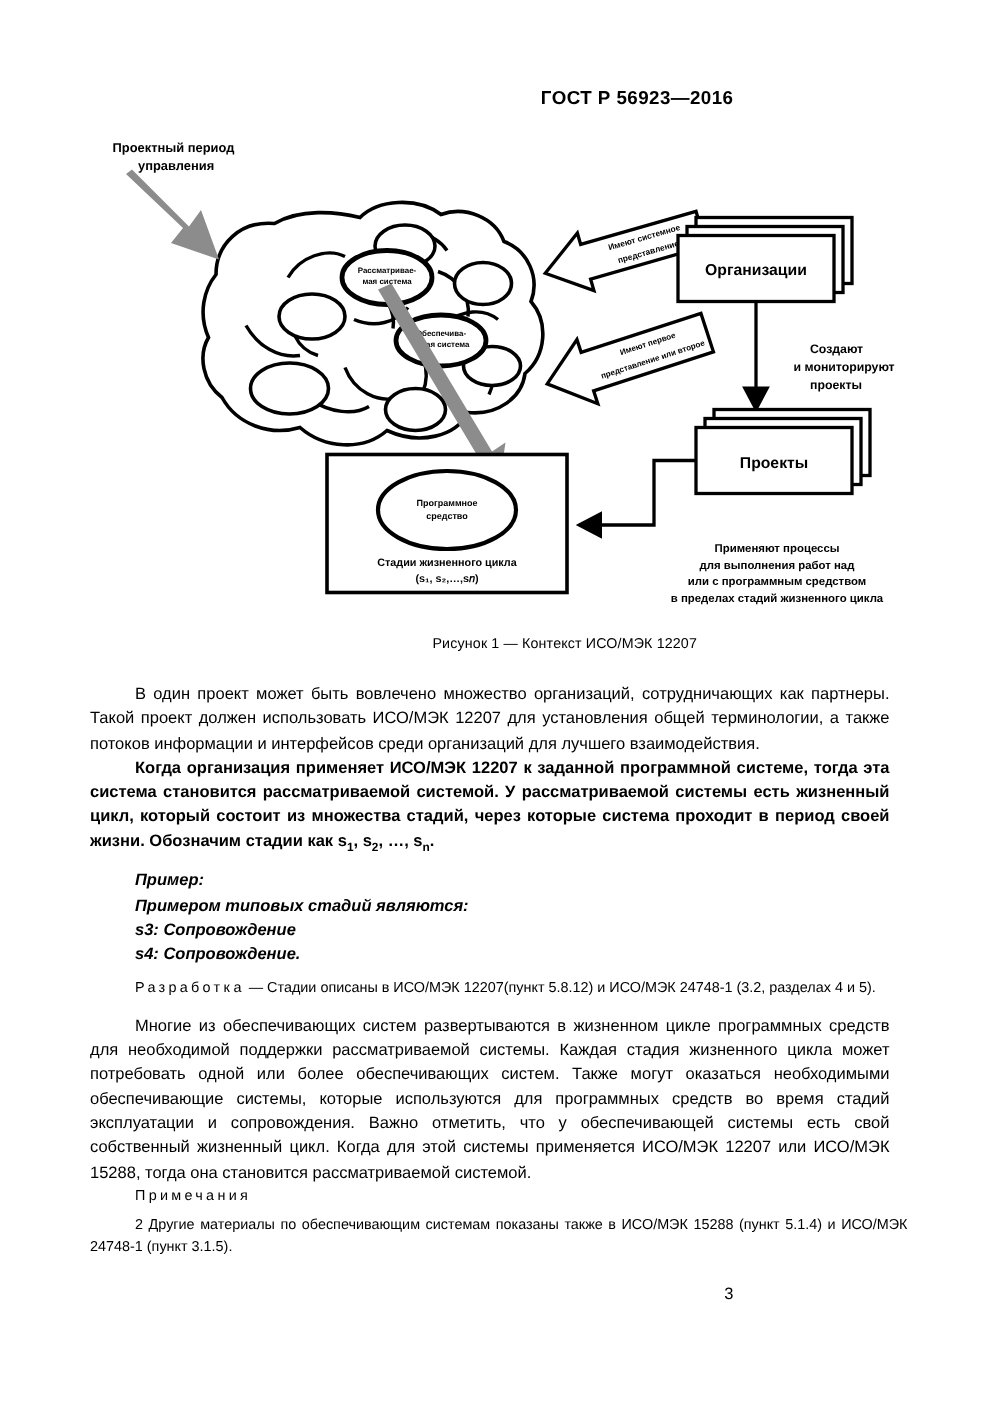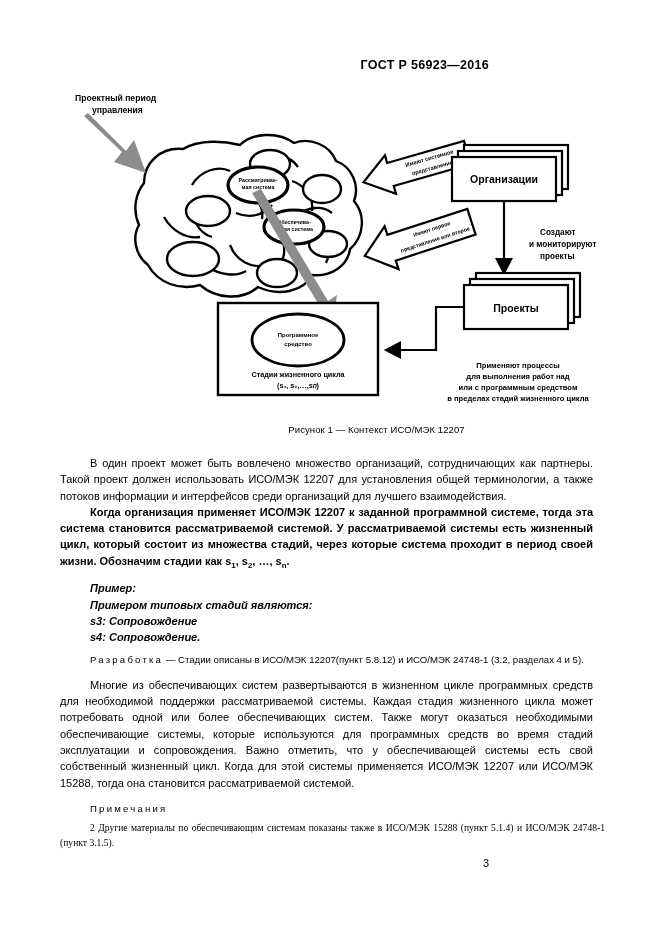--- a/index.html
+++ b/index.html
@@ -86,38 +86,37 @@
   .note {
     margin-top: 7px;
     font-size: 9.6px;
     line-height: 14px;
     text-align: justify;
   }
   .note .n-indent { display:inline-block; width:30px; }
   .note-label { letter-spacing: 2.2px; }
 
   .notes-block {
-    margin-top: 10px;
+    margin-top: 0;
     font-size: 9.6px;
     line-height: 15px;
   }
   .notes-block .notes-title {
     letter-spacing: 2.2px;
     padding-left: 30px;
     margin-bottom: 4px;
   }
   .notes-block .note-item {
     padding-left: 30px;
     text-indent: 0;
     text-align: justify;
     margin-bottom: 2px;
   }
   .notes-block .note-item.wrap {
     padding-left: 0;
-    font-family: Liberation Serif, serif;
   }
   .notes-block .note-item.wrap > span.lead { display:inline-block; width:30px; }
 
   .page-number {
     position: absolute;
     right: 41px;
     bottom: 66px;
     font-size: 11px;
   }
 

